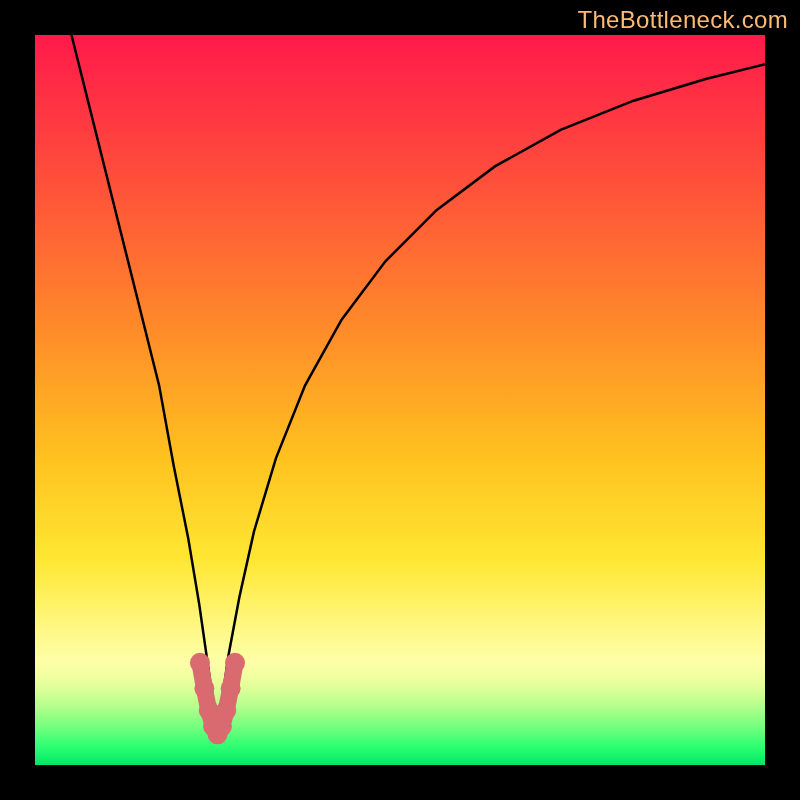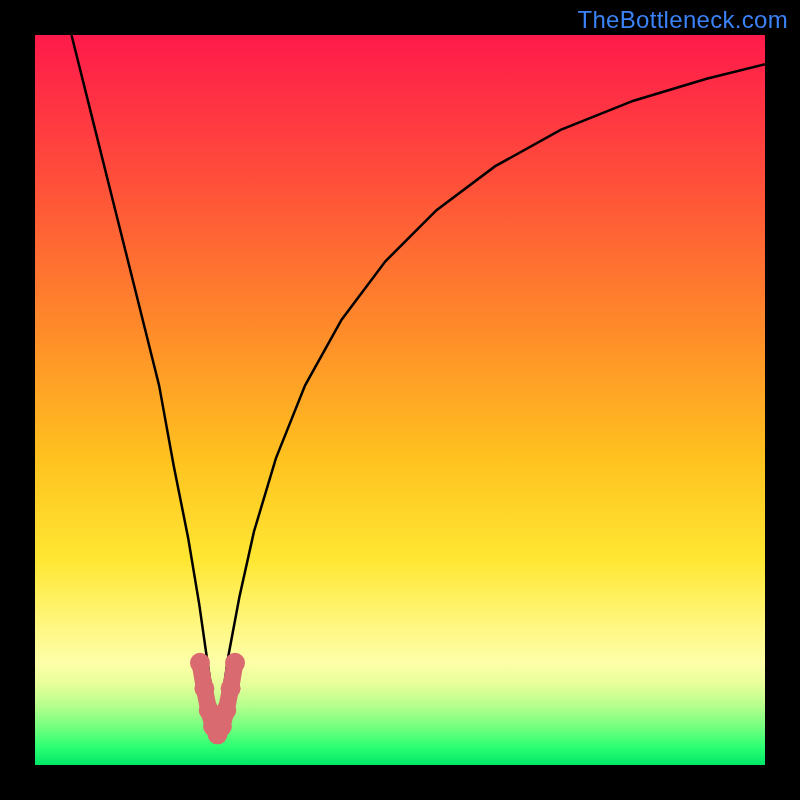--- a/index.html
+++ b/index.html
@@ -14,21 +14,21 @@
   .outer {
     position: relative;
     width: 800px;
     height: 800px;
     background: #000;
   }
   .watermark {
     position: absolute;
     top: 6px;
     right: 12px;
-    color: #3b82f6;
+    color: #fdba74;
     font-size: 24px;
     font-weight: 400;
     letter-spacing: 0.3px;
     z-index: 5;
   }
   svg {
     position: absolute;
     top: 0;
     left: 0;
   }

